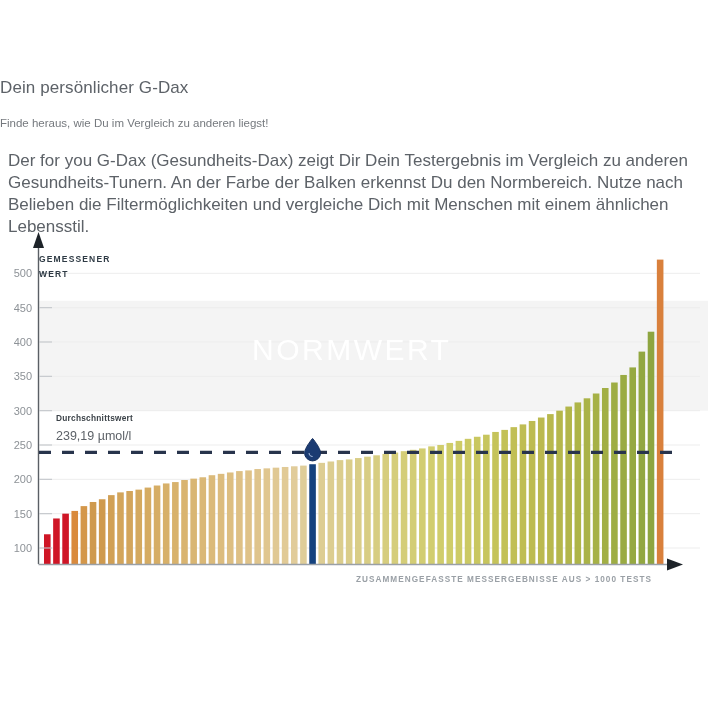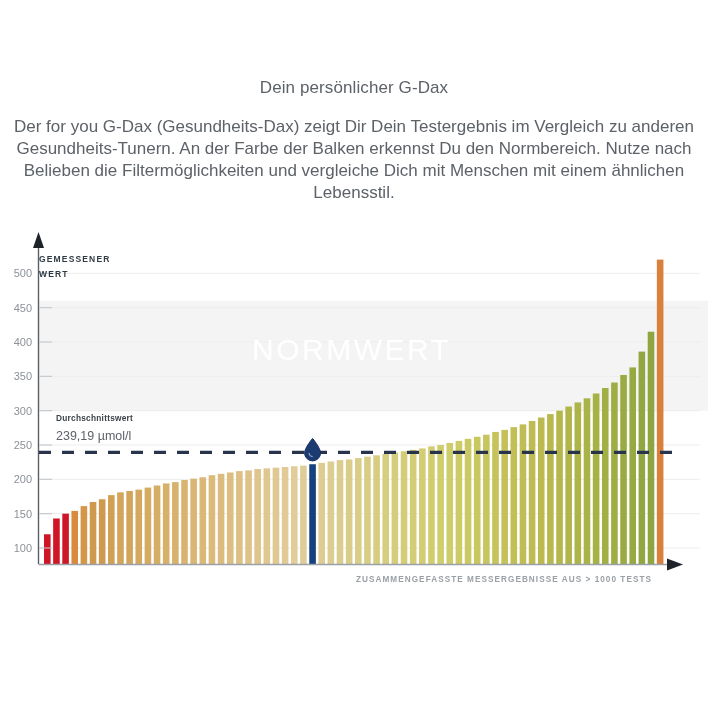--- a/index.html
+++ b/index.html
@@ -22,21 +22,20 @@
     height: 708px;
     background: #ffffff;
   }
 
   
   .header {
     position: absolute;
     left: 0;
     top: 78px;
     width: 708px;
-    text-align: center;
   }
   .title {
     font-size: 17px;
     font-weight: 400;
     color: #5d6268;
     letter-spacing: 0.1px;
     margin: 0 0 18px 0;
     line-height: 20px;
   }
   .subtitle {
@@ -107,20 +106,21 @@
     font-weight: 400;
   }
 </style>
 </head>
 <body>
 
 <div id="page">
 
   <div class="header">
     <div class="title">Dein persönlicher G-Dax</div>
+    <div class="subtitle">Finde heraus, wie Du im Vergleich zu anderen liegst!</div>
     <div class="intro">Der for you G-Dax (Gesundheits-Dax) zeigt Dir Dein Testergebnis im Vergleich zu anderen Gesundheits-Tunern. An der Farbe der Balken erkennst Du den Normbereich. Nutze nach Belieben die Filtermöglichkeiten und vergleiche Dich mit Menschen mit einem ähnlichen Lebensstil.</div>
   </div>
 
   <div class="chart">
     <svg class="chart-svg" width="708" height="708" viewBox="0 0 708 708">
 
       <rect id="normband" x="39" y="300.8" width="669" height="109.86666666666662" fill="#f4f4f4"></rect>
 
       <g id="gridlines">
           <line x1="39" x2="700" y1="548" y2="548" stroke="#ededed" stroke-width="1"></line>

